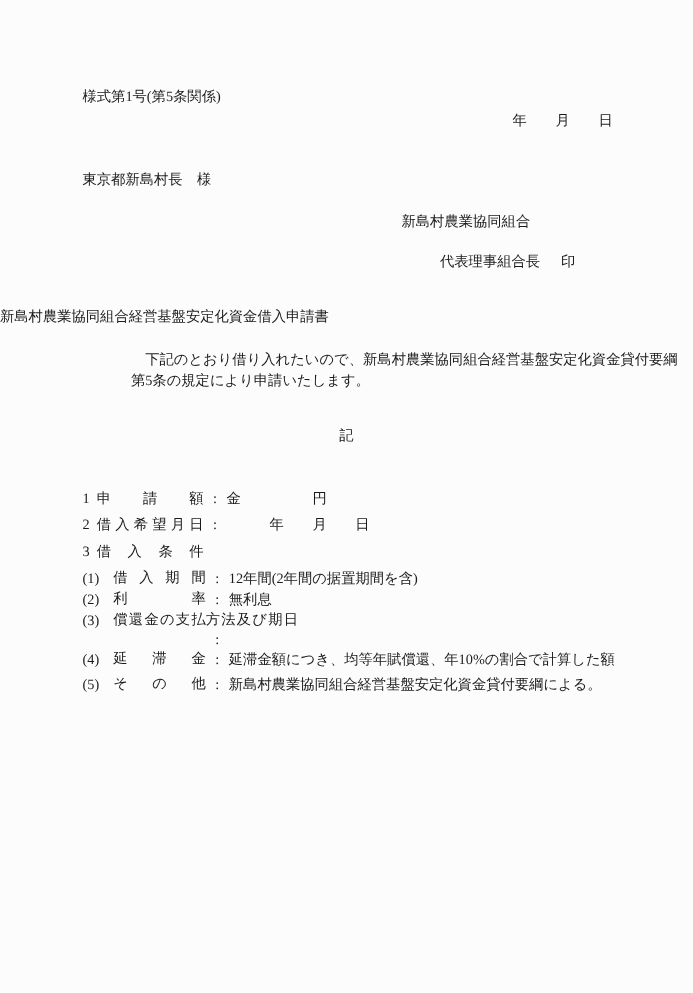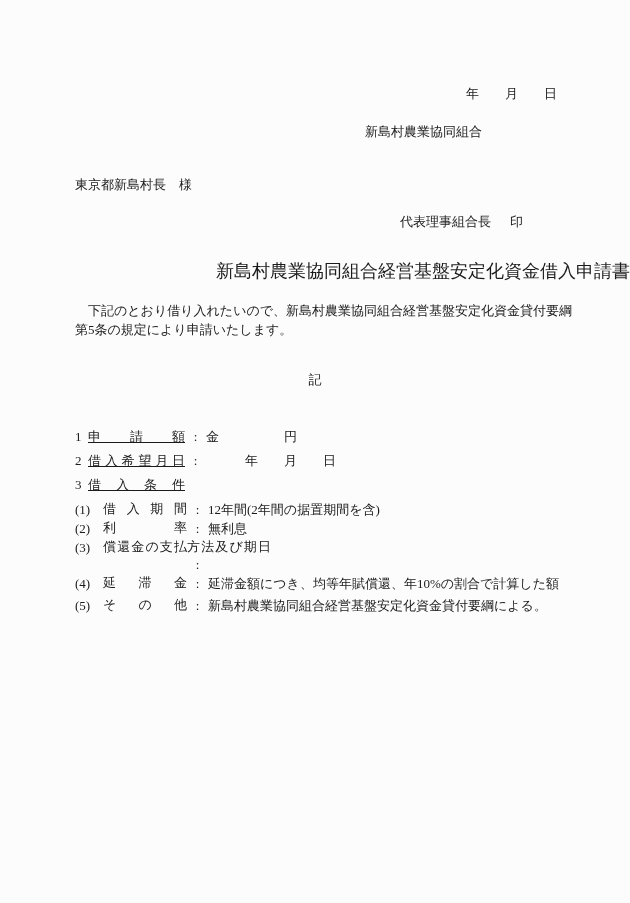--- a/index.html
+++ b/index.html
@@ -32,29 +32,30 @@
     box-sizing: border-box;
   }
   .addressee { margin-top: 37px; }
   .org-line { margin-top: 22px; padding-left: 290px; }
   .rep-line { margin-top: 21px; padding-left: 325px; }
   .seal { margin-left: 19px; }
   .doc-title {
     margin-top: 33px;
     margin-left: -75px;
     width: 630px;
-    text-align: right;
-    font-size: 18px;
+    text-align: left;
+    font-size: 13px;
     line-height: 17px;
   }
   .body-par {
     margin-top: 21px;
     width: 505px;
     line-height: 19px;
     text-indent: 13px;
+    margin-left: 44px;
   }
   .record-marker {
     margin-top: 33px;
     margin-left: -75px;
     width: 630px;
     text-align: center;
   }
   .items { margin-top: 41px; }
   .item-row {
     display: flex;
@@ -63,21 +64,20 @@
     margin-bottom: 8px;
     white-space: pre;
   }
   .item-row.row3 { margin-top: 7px; }
   .item-no { width: 13px; flex: 0 0 auto; }
   .item-label {
     width: 97px;
     flex: 0 0 auto;
     text-align: justify;
     text-align-last: justify;
-    text-decoration: underline;
   }
   .colon-cell {
     width: 21px;
     flex: 0 0 auto;
     text-align: center;
   }
   .conditions { margin-top: 3px; }
   .cond-row {
     display: flex;
     align-items: flex-start;
@@ -106,26 +106,27 @@
     max-width: 382px;
     white-space: normal;
     line-height: 17px;
   }
 </style>
 </head>
 <body>
 
 <div class="page">
 
+  <div class="line form-number">様式第1号(第5条関係)</div>
 
   <div class="line date-line">年　　月　　日</div>
 
+  <div class="line addressee">東京都新島村長　様</div>
+
   <div class="line org-line">新島村農業協同組合</div>
-
-  <div class="line addressee">東京都新島村長　様</div>
 
   <div class="line rep-line"><span>代表理事組合長</span><span class="seal">印</span></div>
 
   <div class="line doc-title">新島村農業協同組合経営基盤安定化資金借入申請書</div>
 
   <div class="body-par">下記のとおり借り入れたいので、新島村農業協同組合経営基盤安定化資金貸付要綱第5条の規定により申請いたします。</div>
 
   <div class="line record-marker">記</div>
 
   <div class="items">

